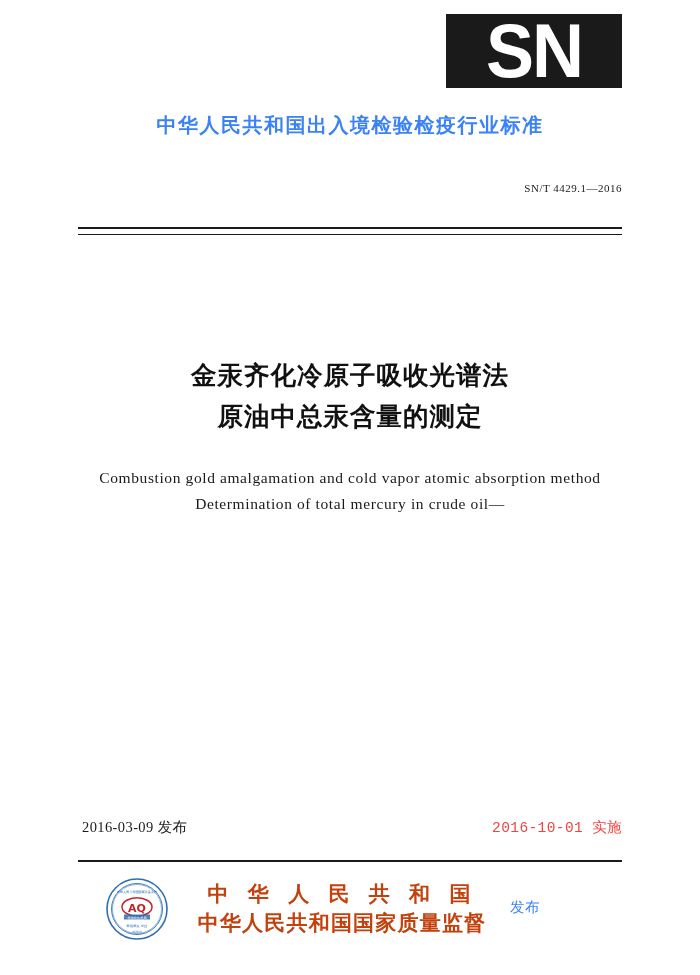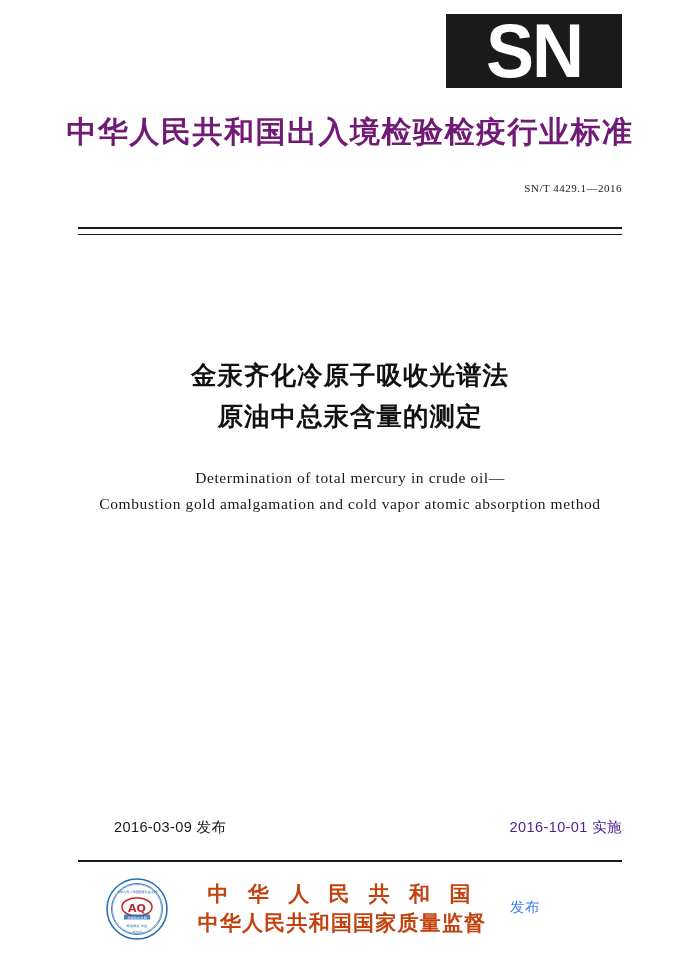--- a/index.html
+++ b/index.html
@@ -47,23 +47,23 @@
 
   
   .std-name {
     position: absolute;
     left: 0;
     right: 0;
     top: 112px;
     text-align: center;
     font-family: "DejaVu Sans", sans-serif;
     font-weight: bold;
-    font-size: 30px;
+    font-size: 20px;
     letter-spacing: 1.5px;
-    color: #701a75;
+    color: #3b82f6;
   }
 
   
   .std-number {
     position: absolute;
     right: 78px;
     top: 182px;
     font-family: "Liberation Serif", serif;
     font-size: 11px;
     letter-spacing: 0.5px;
@@ -119,34 +119,33 @@
     position: absolute;
     left: 78px;
     right: 78px;
     top: 818px;
     height: 20px;
   }
   .date-left {
     position: absolute;
     left: 4px;
     top: 0;
-    font-family: Liberation Sans, sans-serif;
+    font-family: Liberation Serif, serif;
     font-size: 14.5px;
     letter-spacing: 0.4px;
     color: #1a1a1a;
-    margin-left: 32px;
   }
   .date-right {
     position: absolute;
     right: 0;
     top: 0;
-    font-family: Liberation Sans, sans-serif;
+    font-family: Liberation Mono, monospace;
     font-size: 14.5px;
     letter-spacing: 0.4px;
-    color: #4c1d95;
+    color: #ef4444;
   }
 
   .rule-bottom {
     position: absolute;
     left: 78px;
     right: 78px;
     top: 860px;
     height: 2.2px;
     background: #1a1a1a;
   }
@@ -203,22 +202,22 @@
 
   <div class="std-number">SN/T 4429.1—2016</div>
 
   <div class="rule-thick"></div>
   <div class="rule-thin"></div>
 
   <div class="title-zone">
     <div class="title-cn">金汞齐化冷原子吸收光谱法</div>
     <div class="title-cn">原油中总汞含量的测定</div>
     <div class="title-en">
+      <div>Combustion gold amalgamation and cold vapor atomic absorption method</div>
       <div>Determination of total mercury in crude oil—</div>
-      <div>Combustion gold amalgamation and cold vapor atomic absorption method</div>
     </div>
   </div>
 
   <div class="date-row">
     <div class="date-left">2016-03-09 发布</div>
     <div class="date-right">2016-10-01 实施</div>
   </div>
 
   <div class="rule-bottom"></div>
 

